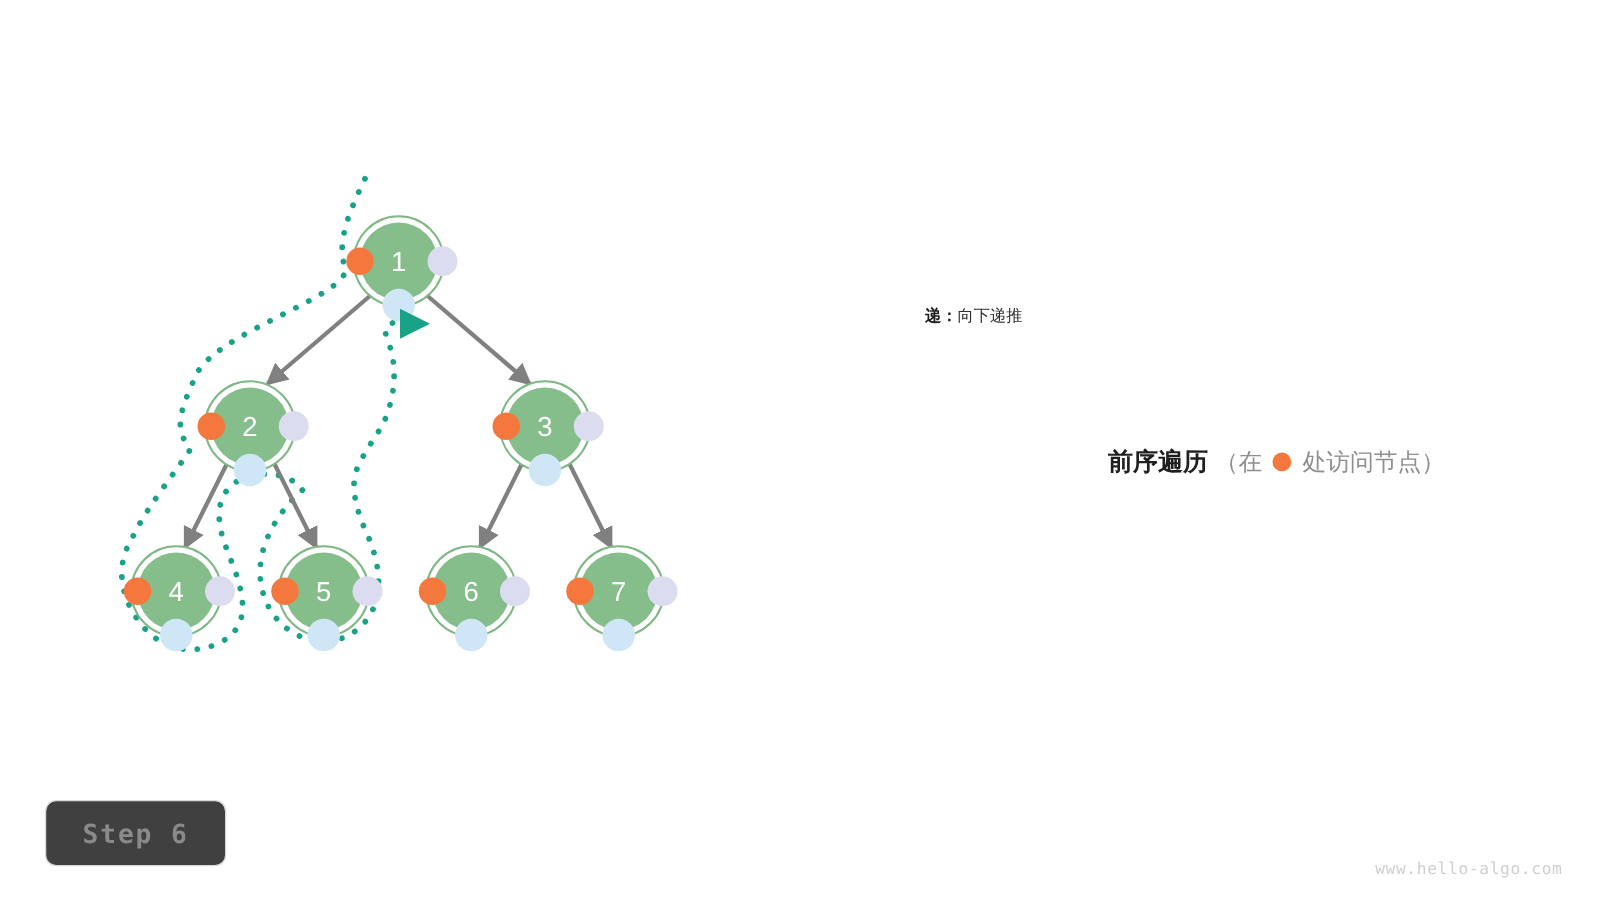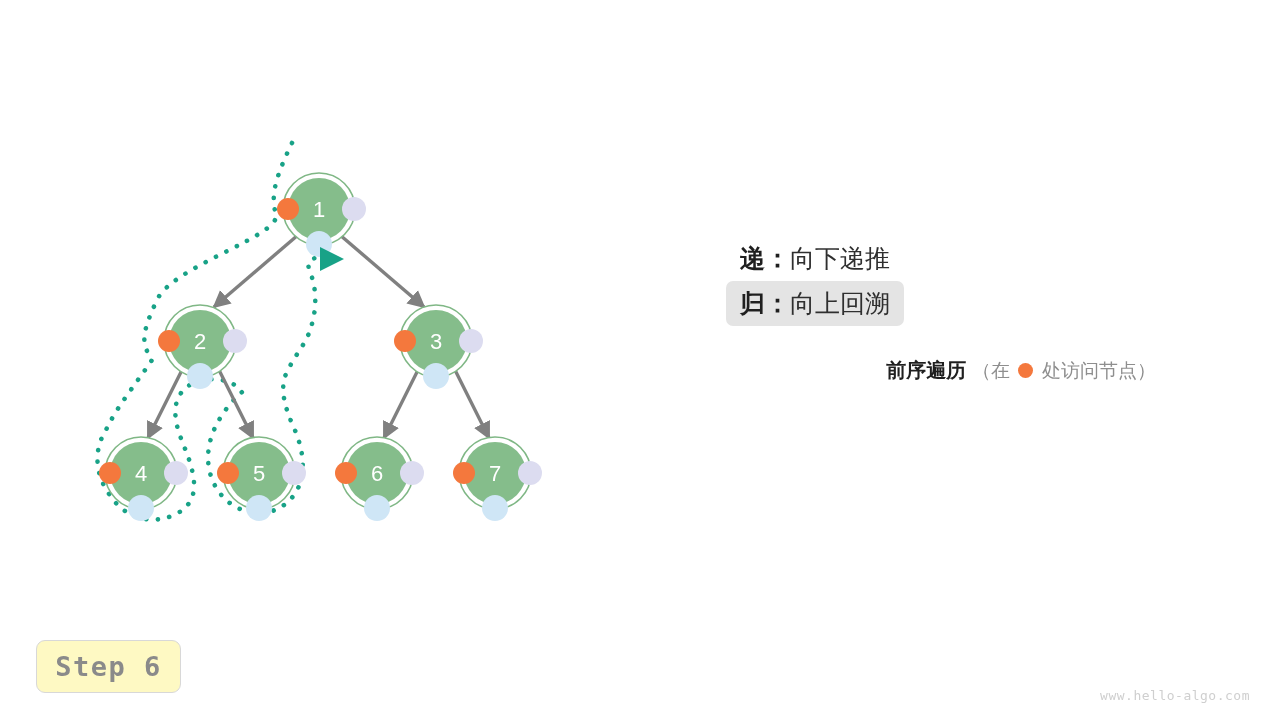--- a/index.html
+++ b/index.html
@@ -24,21 +24,21 @@
   }
 
   
   .legend-panel {
     position: absolute;
     left: 726px;
     top: 236px;
     width: 420px;
   }
   .legend-line {
-    font-size: 25px;
+    font-size: 13px;
     line-height: 1;
     color: #2b2b2b;
     margin: 0 0 0 0;
     padding: 10px 14px;
     display: inline-block;
     white-space: nowrap;
     border-radius: 7px;
   }
   .legend-line.plain { padding-left: 14px; }
   .legend-line.highlight {
@@ -95,26 +95,26 @@
   
   .step-badge {
     position: absolute;
     left: 36px;
     top: 640px;
     width: 145px;
     height: 53px;
     box-sizing: border-box;
     border: 1px solid #d8d8d8;
     border-radius: 9px;
-    background: #fef9c3;
+    background: #404040;
     display: flex;
     align-items: center;
     justify-content: center;
     font-family: "DejaVu Sans Mono", "Liberation Mono", monospace;
-    font-size: 27px;
+    font-size: 21px;
     font-weight: bold;
     color: #8a8a8a;
     letter-spacing: 1.5px;
   }
 
   
   .watermark {
     position: absolute;
     right: 30px;
     bottom: 17px;
@@ -226,23 +226,20 @@
 
   <g>
     <path d="M 320,247 L 344,259 L 320,271 Z" fill="#18a287"></path>
   </g>
 </svg>
 
 <div class="legend-panel">
   <div>
     <span class="legend-line plain"><span class="legend-key">递：</span><span class="legend-val">向下递推</span></span>
   </div>
-  <div>
-    <span class="legend-line highlight"><span class="legend-key">归：</span><span class="legend-val">向上回溯</span></span>
-  </div>
 </div>
 
 <div class="traversal-block">
   <div class="traversal-title-row">
     <span class="traversal-title">前序遍历</span>
     <span class="traversal-note">（在</span>
     <span class="inline-dot"></span>
     <span class="traversal-note">处访问节点）</span>
   </div>
 </div>

